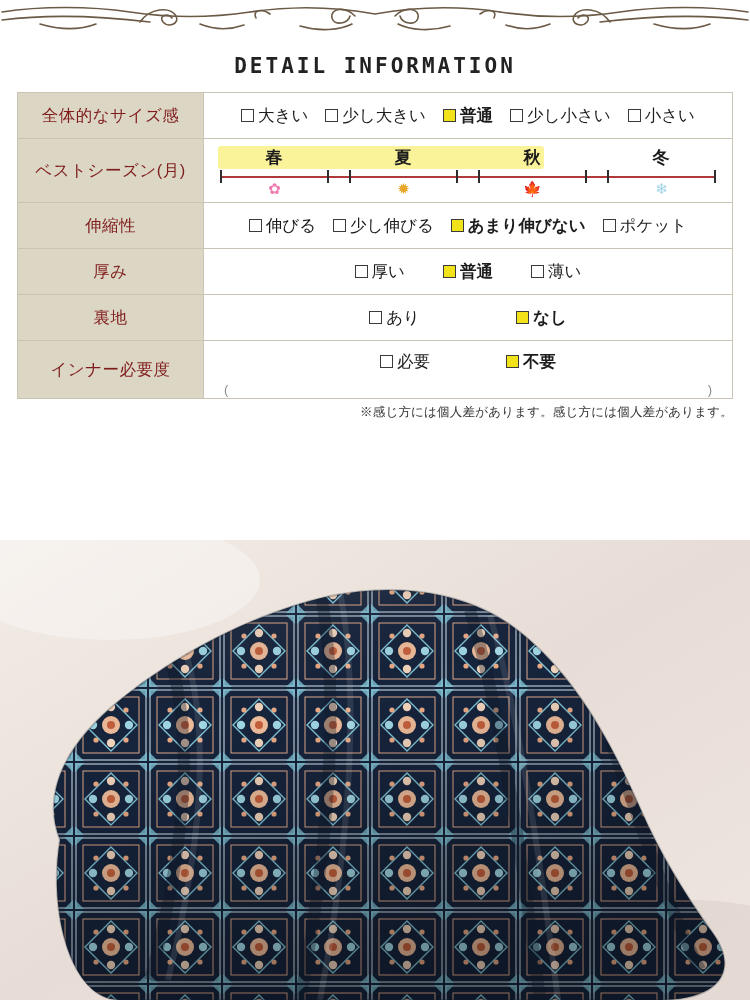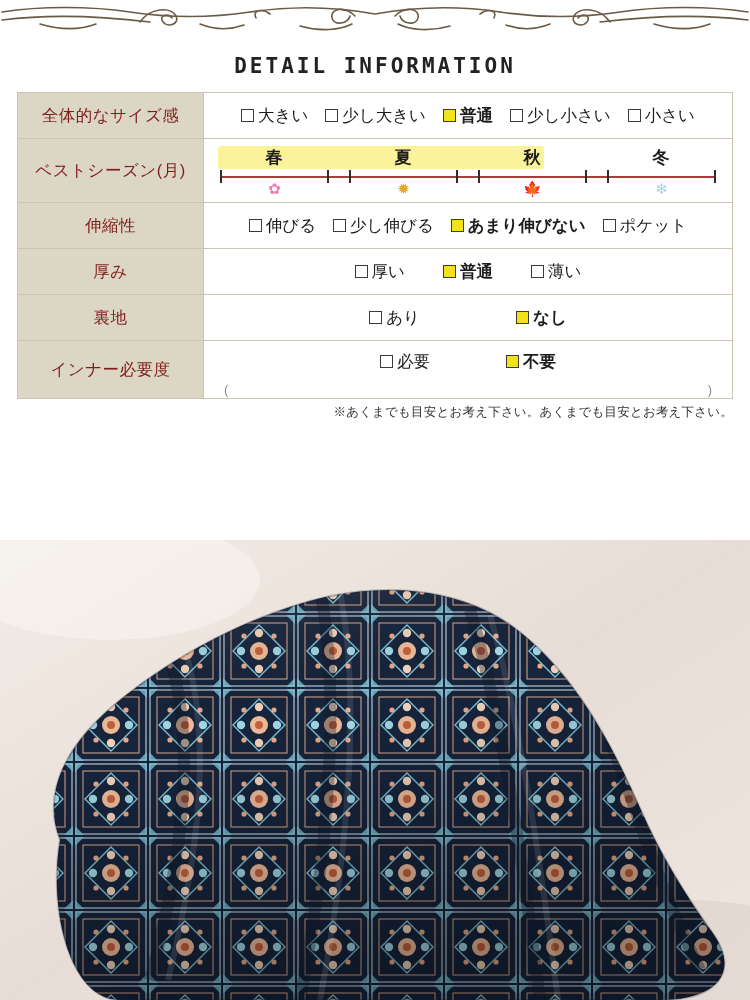--- a/index.html
+++ b/index.html
@@ -368,21 +368,21 @@
           </div>
           <span class="paren-l">(</span>
           <span class="paren-r">)</span>
         </div>
       </td>
     </tr>
 
   </tbody>
     </table>
 
-  <div class="footnote">※あくまでも目安とお考え下さい。あくまでも目安とお考え下さい。</div>
+  <div class="footnote">※感じ方には個人差があります。感じ方には個人差があります。</div>
 
   <div class="photo">
     <svg width="750" height="460" viewBox="0 0 750 460" xmlns="http://www.w3.org/2000/svg">
       <defs>
         <linearGradient id="bg" x1="0" y1="0" x2="1" y2="1">
           <stop offset="0%" stop-color="#f3ece6"></stop>
           <stop offset="50%" stop-color="#e7ddd6"></stop>
           <stop offset="100%" stop-color="#efe6e0"></stop>
         </linearGradient>
         <pattern id="paisley" width="74" height="74" patternUnits="userSpaceOnUse">

